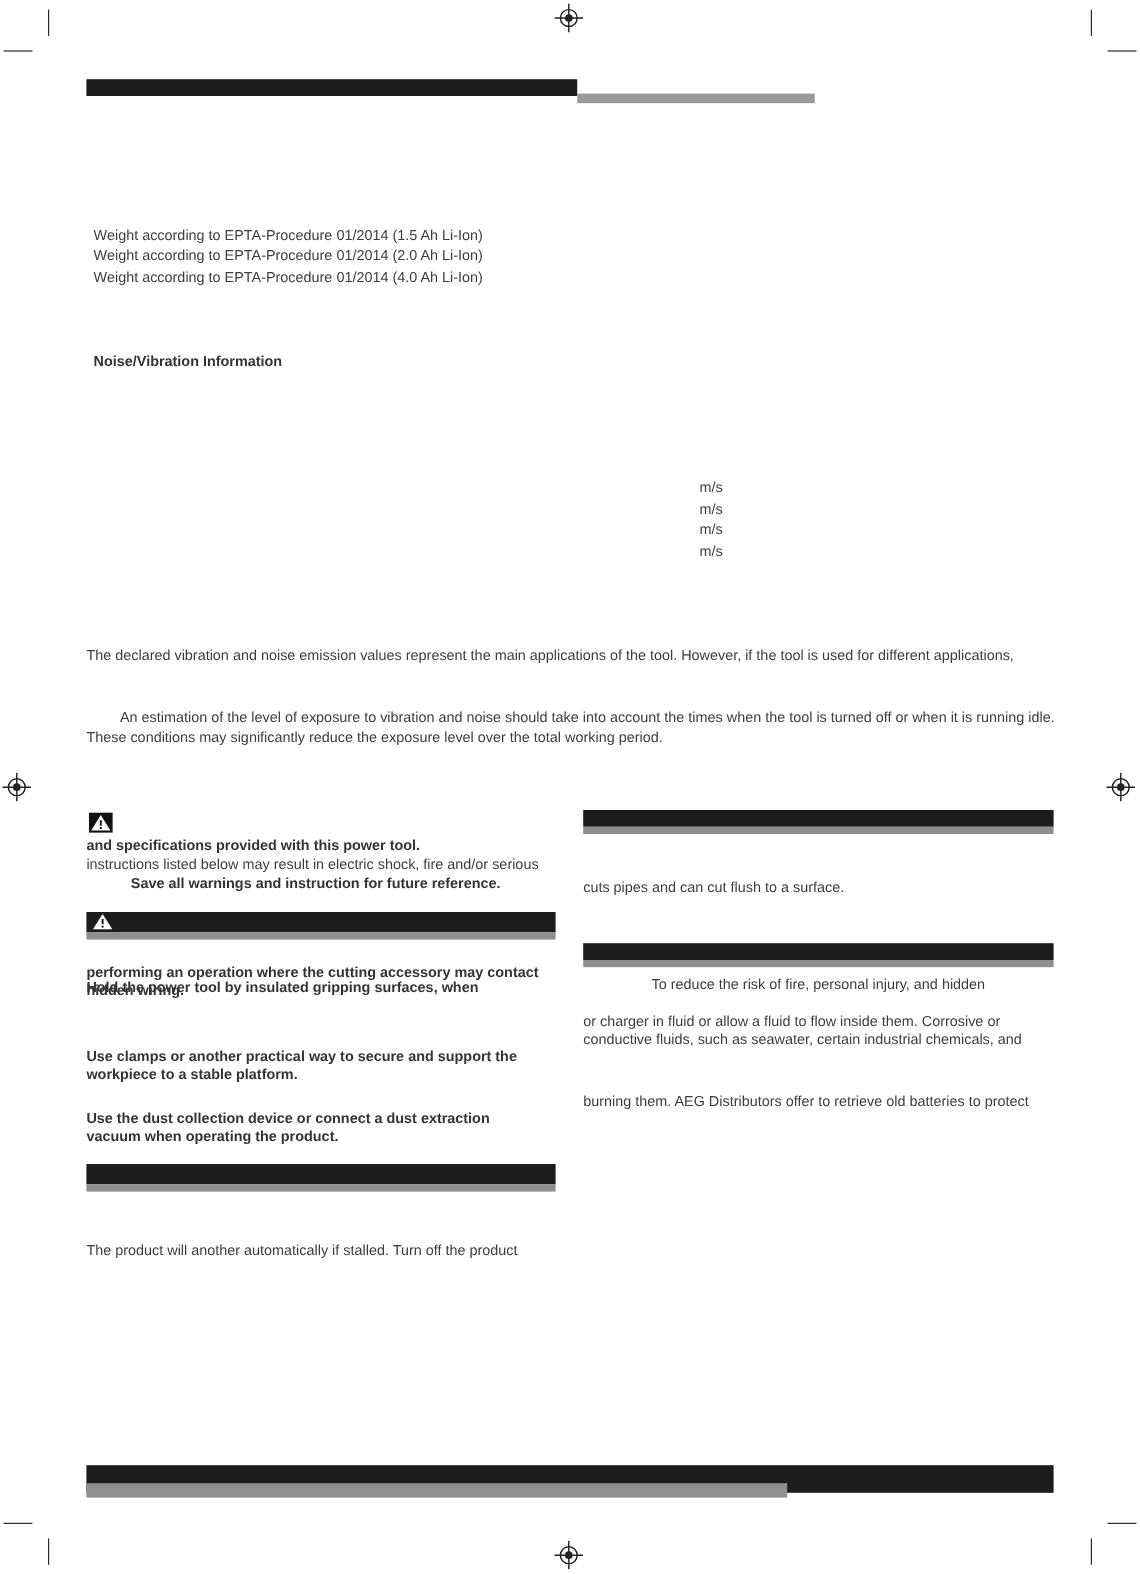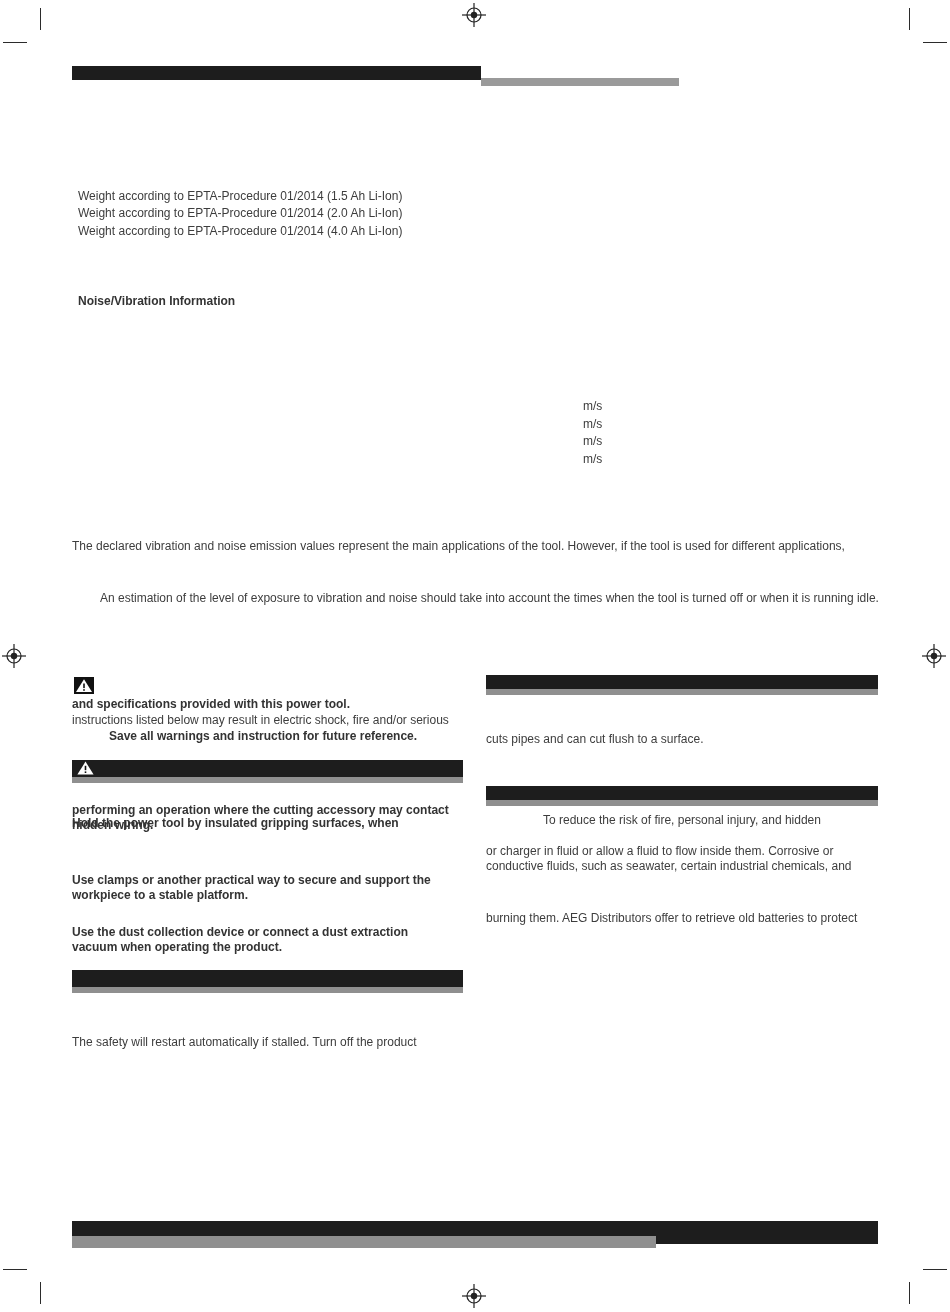--- a/index.html
+++ b/index.html
@@ -63,20 +63,21 @@
 
   <div class="t b" style="left:78px; top:294px;">Noise/Vibration Information</div>
 
   <div class="t" style="left:583px; top:399px;">m/s</div>
   <div class="t" style="left:583px; top:417px;">m/s</div>
   <div class="t" style="left:583px; top:434px;">m/s</div>
   <div class="t" style="left:583px; top:452px;">m/s</div>
 
   <div class="t" style="left:72px; top:539px;">The declared vibration and noise emission values represent the main applications of the tool. However, if the tool is used for different applications,</div>
   <div class="t" style="left:72px; top:591px;margin-left:28px;">An estimation of the level of exposure to vibration and noise should take into account the times when the tool is turned off or when it is running idle.</div>
+  <div class="t" style="left:72px; top:607px;">These conditions may significantly reduce the exposure level over the total working period.</div>
 
   <svg class="warnicon" style="left:74px; top:677px; width:20px; height:17px;" viewBox="0 0 20 17">
     <rect x="0" y="0" width="20" height="17" fill="#111"></rect>
     <path d="M10 2.2 L18 15 L2 15 Z" fill="#ffffff"></path>
     <rect x="9.2" y="6.5" width="1.6" height="4.6" fill="#111"></rect>
     <rect x="9.2" y="12.2" width="1.6" height="1.6" fill="#111"></rect>
   </svg>
   <div class="t b" style="left:72px; top:697px;">and specifications provided with this power tool.</div>
   <div class="t" style="left:72px; top:713px;">instructions listed below may result in electric shock, fire and/or serious</div>
   <div class="t b" style="left:109px; top:729px;">Save all warnings and instruction for future reference.</div>
@@ -95,21 +96,21 @@
 
   <div class="t b" style="left:72px; top:873px;">Use clamps or another practical way to secure and support the</div>
   <div class="t b" style="left:72px; top:888px;">workpiece to a stable platform.</div>
 
   <div class="t b" style="left:72px; top:925px;">Use the dust collection device or connect a dust extraction</div>
   <div class="t b" style="left:72px; top:940px;">vacuum when operating the product.</div>
 
   <div class="bar" style="left:72px; top:970px; width:391px; height:17px;"></div>
   <div class="graybar" style="left:72px; top:987px; width:391px; height:6px;"></div>
 
-  <div class="t" style="left:72px; top:1035px;">The safety will restart automatically if stalled. Turn off the product</div>
+  <div class="t" style="left:72px; top:1035px;">The product will another automatically if stalled. Turn off the product</div>
 
   <div class="bar" style="left:486px; top:675px; width:392px; height:14px;"></div>
   <div class="graybar" style="left:486px; top:689px; width:392px; height:6px;"></div>
 
   <div class="t" style="left:486px; top:732px;">cuts pipes and can cut flush to a surface.</div>
 
   <div class="bar" style="left:486px; top:786px; width:392px; height:14px;"></div>
   <div class="graybar" style="left:486px; top:800px; width:392px; height:6px;"></div>
 
   <div class="t" style="left:543px; top:813px;">To reduce the risk of fire, personal injury, and hidden</div>

